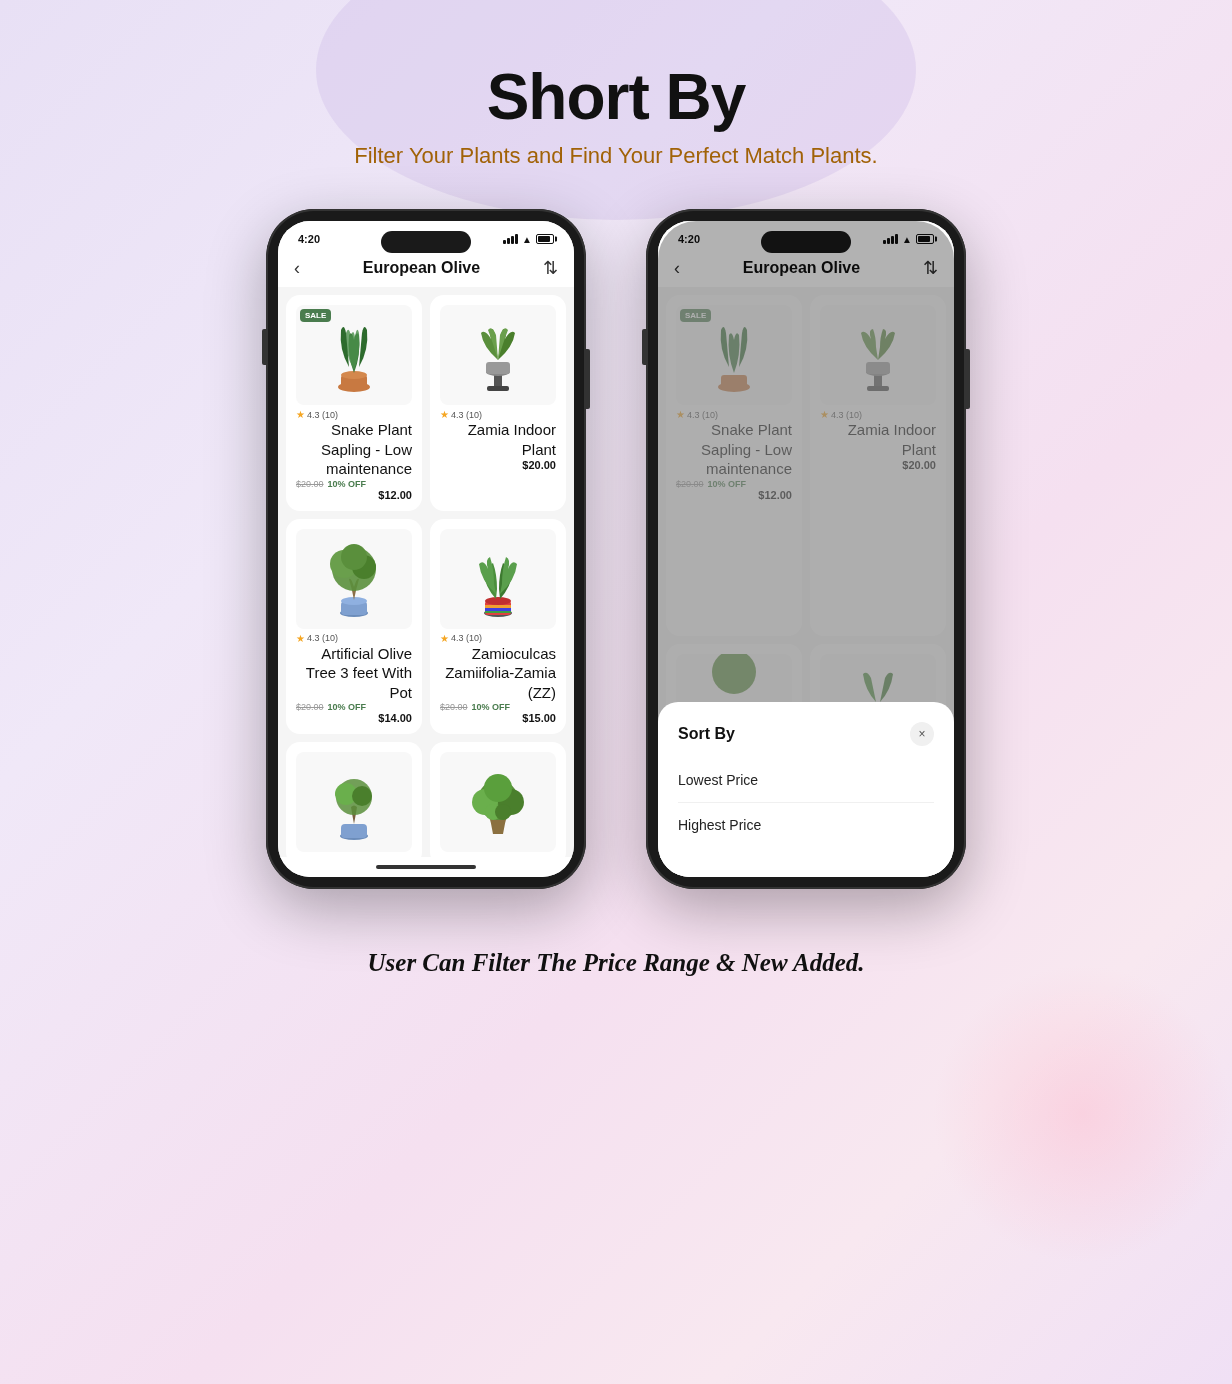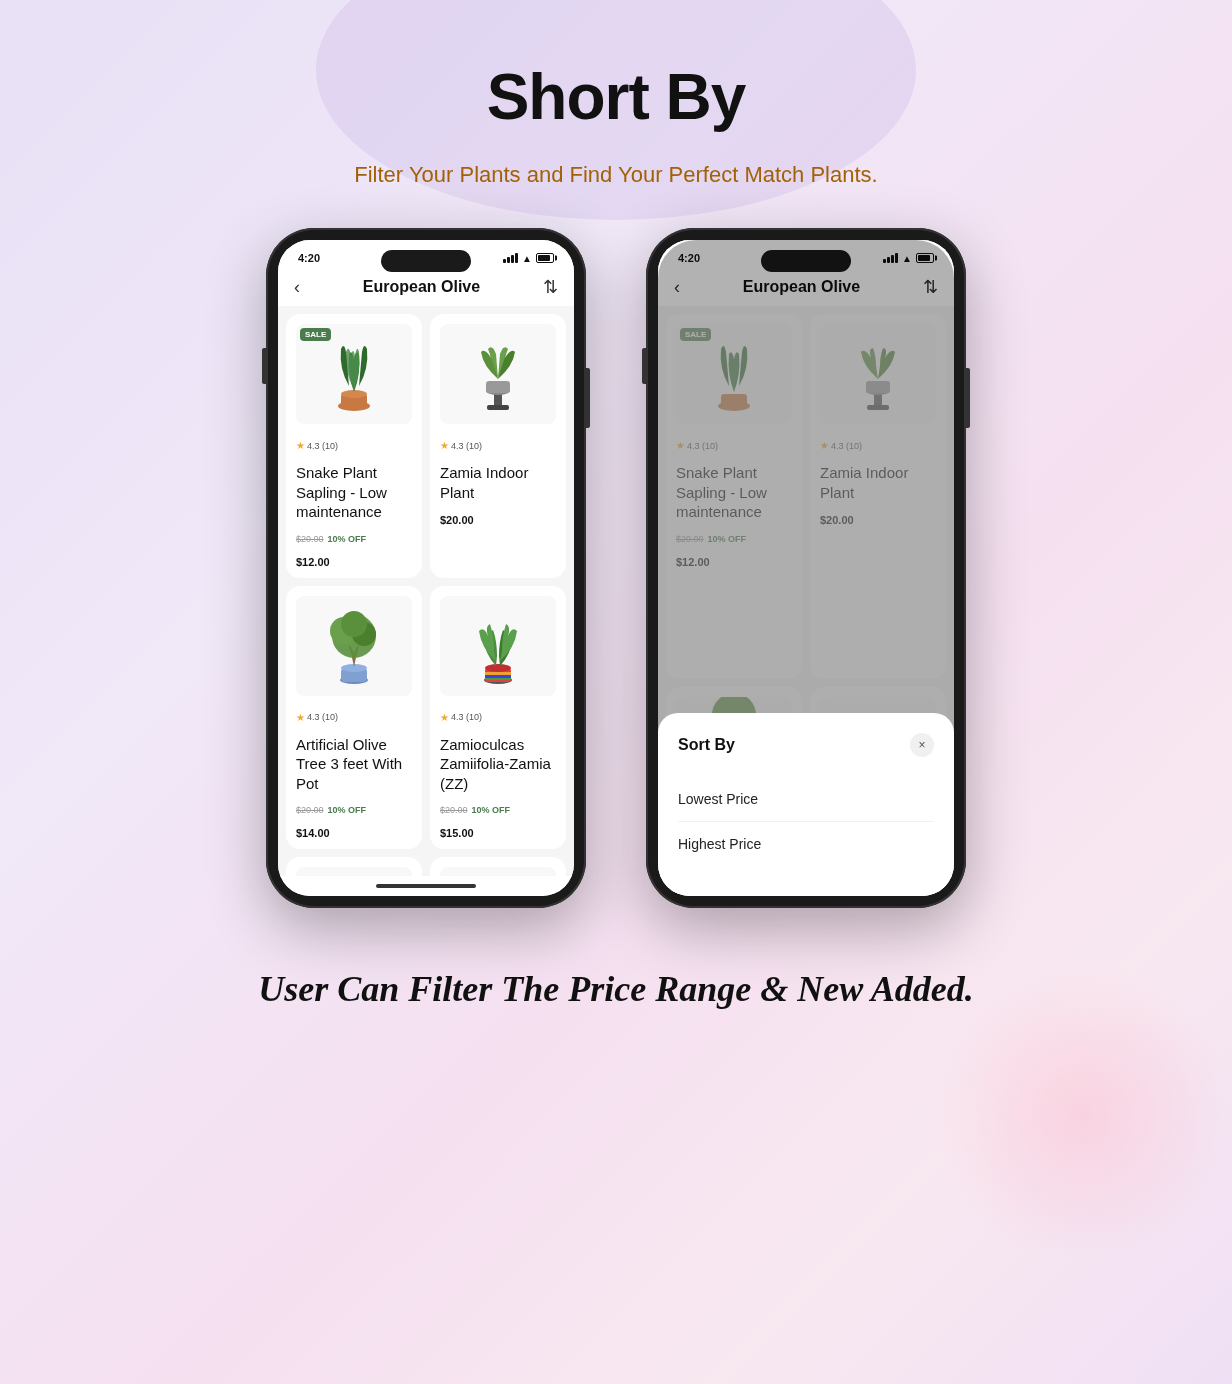--- a/index.html
+++ b/index.html
@@ -49,21 +49,21 @@
       display: flex;
       flex-direction: column;
       align-items: center;
       width: 100%;
     }
 
     .page-title {
       font-size: 64px;
       font-weight: 900;
       color: #111;
-      margin-bottom: 28px;
+      margin-bottom: 9px;
       letter-spacing: -1px;
     }
 
     .page-subtitle {
       font-size: 22px;
       color: #a16207;
       margin-bottom: 40px;
     }
 
     .phones-container {
@@ -238,22 +238,23 @@
       overflow-y: auto;
       flex: 1;
     }
 
     .product-card {
       background: #fff;
       border-radius: 14px;
       padding: 10px;
       display: flex;
       flex-direction: column;
-      gap: 12px;
+      gap: 0;
       position: relative;
+      text-align: right;
     }
 
     .product-image-area {
       width: 100%;
       height: 100px;
       display: flex;
       align-items: center;
       justify-content: center;
       background: #f8f8f8;
       border-radius: 8px;
@@ -359,21 +360,21 @@
     .sort-modal {
       background: #fff;
       border-radius: 20px 20px 0 0;
       padding: 20px 20px 30px;
     }
 
     .sort-modal-header {
       display: flex;
       justify-content: space-between;
       align-items: center;
-      margin-bottom: 20px;
+      margin-bottom: 12px;
     }
 
     .sort-modal-title {
       font-size: 16px;
       font-weight: 700;
       color: #111;
     }
 
     .sort-close-btn {
       width: 24px;
@@ -395,21 +396,21 @@
       border-bottom: 1px solid #f0f0f0;
       cursor: pointer;
     }
 
     .sort-option:last-child {
       border-bottom: none;
     }
 
     
     .bottom-caption {
-      font-size: 36px;
+      font-size: 25px;
       font-style: italic;
       font-weight: 700;
       color: #111;
       text-align: center;
       font-family: Georgia, 'Times New Roman', serif;
     }
   </style>
 </head>
 <body>
 

